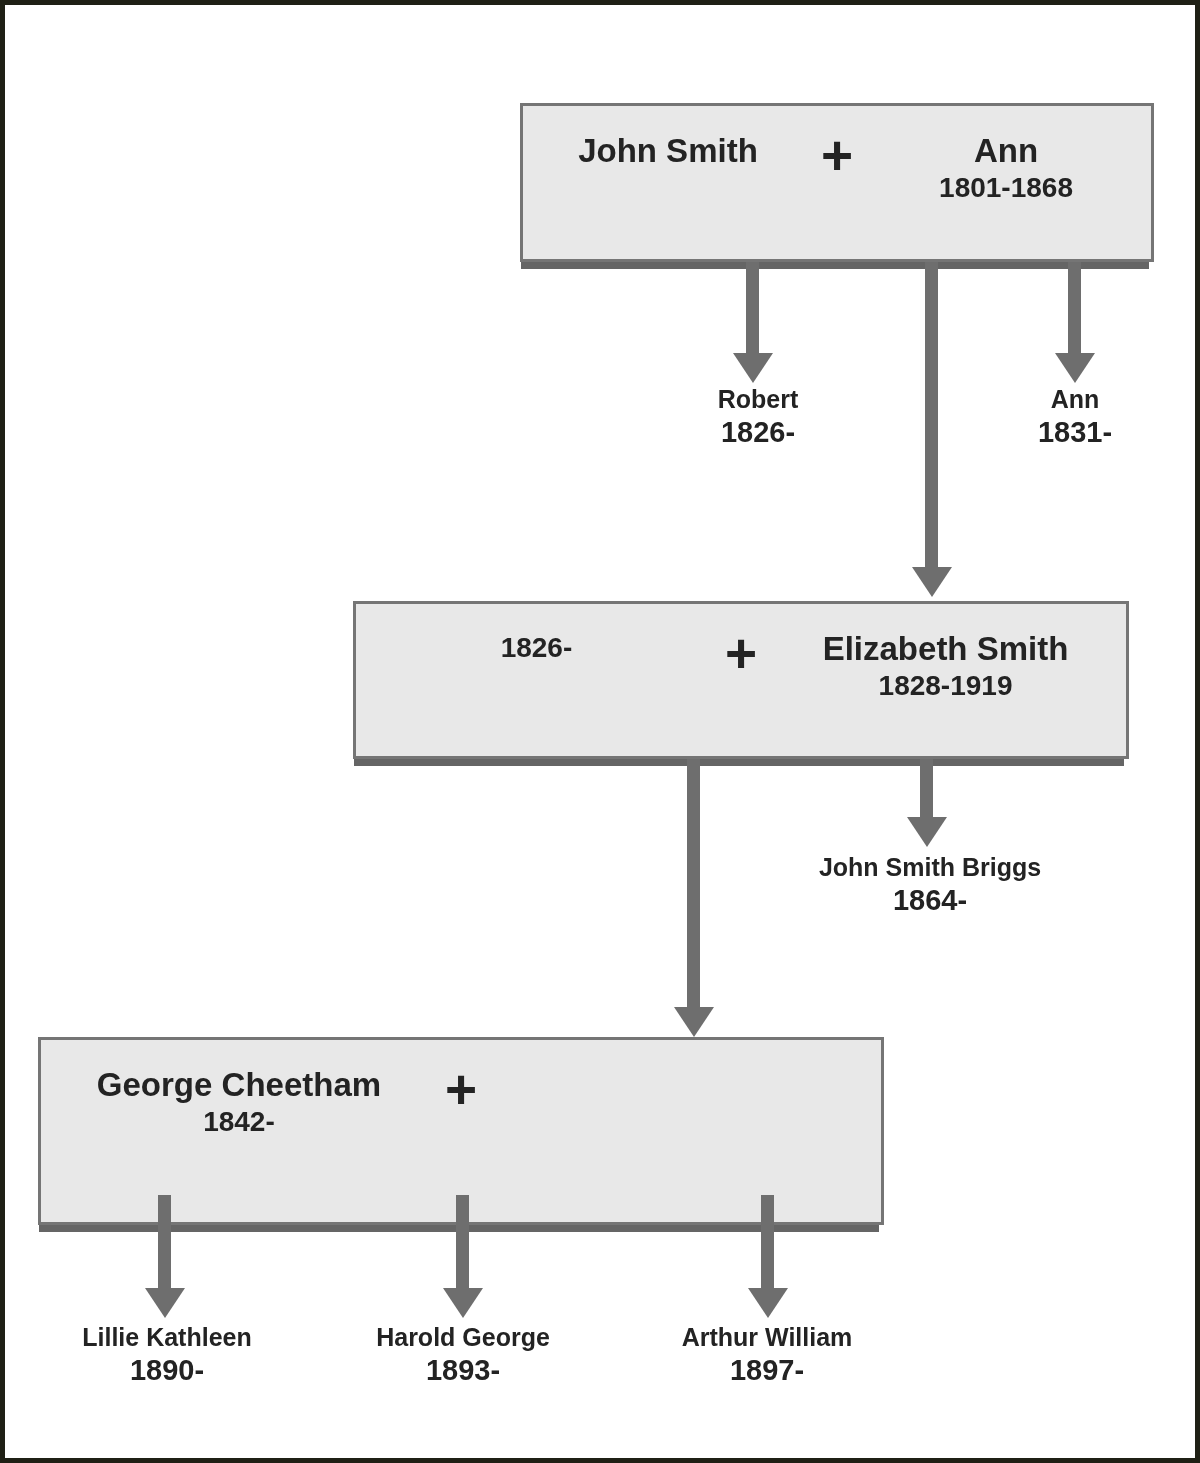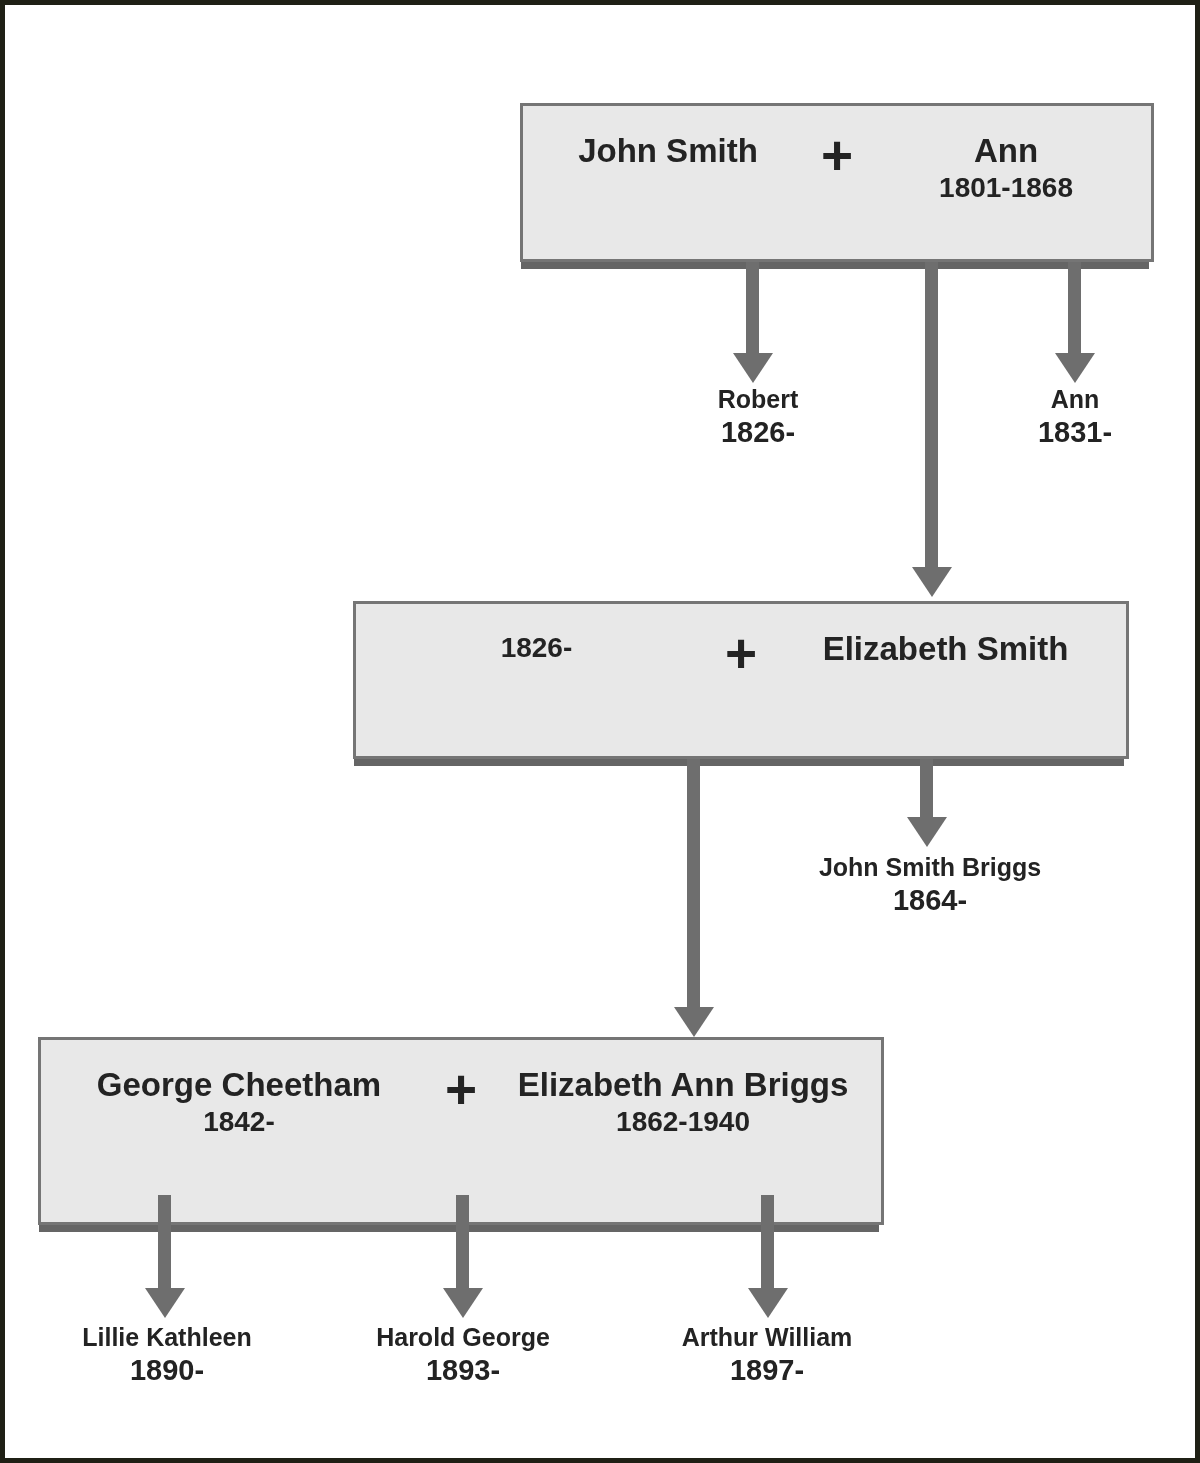--- a/index.html
+++ b/index.html
@@ -99,33 +99,30 @@
     </div>
   </div>
 
   <div class="couple-box" style="left:348px; top:596px; width:776px; height:158px;">
     <div class="person">
       <div class="person-dates">1826-</div>
     </div>
     <div class="plus">+</div>
     <div class="person">
       <div class="person-name">Elizabeth Smith</div>
+      <div class="person-dates">1828-1919</div>
     </div>
   </div>
 
   <div class="couple-box" style="left:33px; top:1032px; width:846px; height:188px;">
     <div class="person">
       <div class="person-name">George Cheetham</div>
       <div class="person-dates">1842-</div>
     </div>
     <div class="plus">+</div>
-    <div class="person">
-      <div class="person-name">Elizabeth Ann Briggs</div>
-      <div class="person-dates">1862-1940</div>
-    </div>
   </div>
 
   <div class="arrow" style="left:728px; top:257px; height:121px;">
     <div class="arrow-shaft"></div>
     <div class="arrow-head"></div>
   </div>
   <div class="arrow" style="left:907px; top:257px; height:335px;">
     <div class="arrow-shaft"></div>
     <div class="arrow-head"></div>
   </div>

